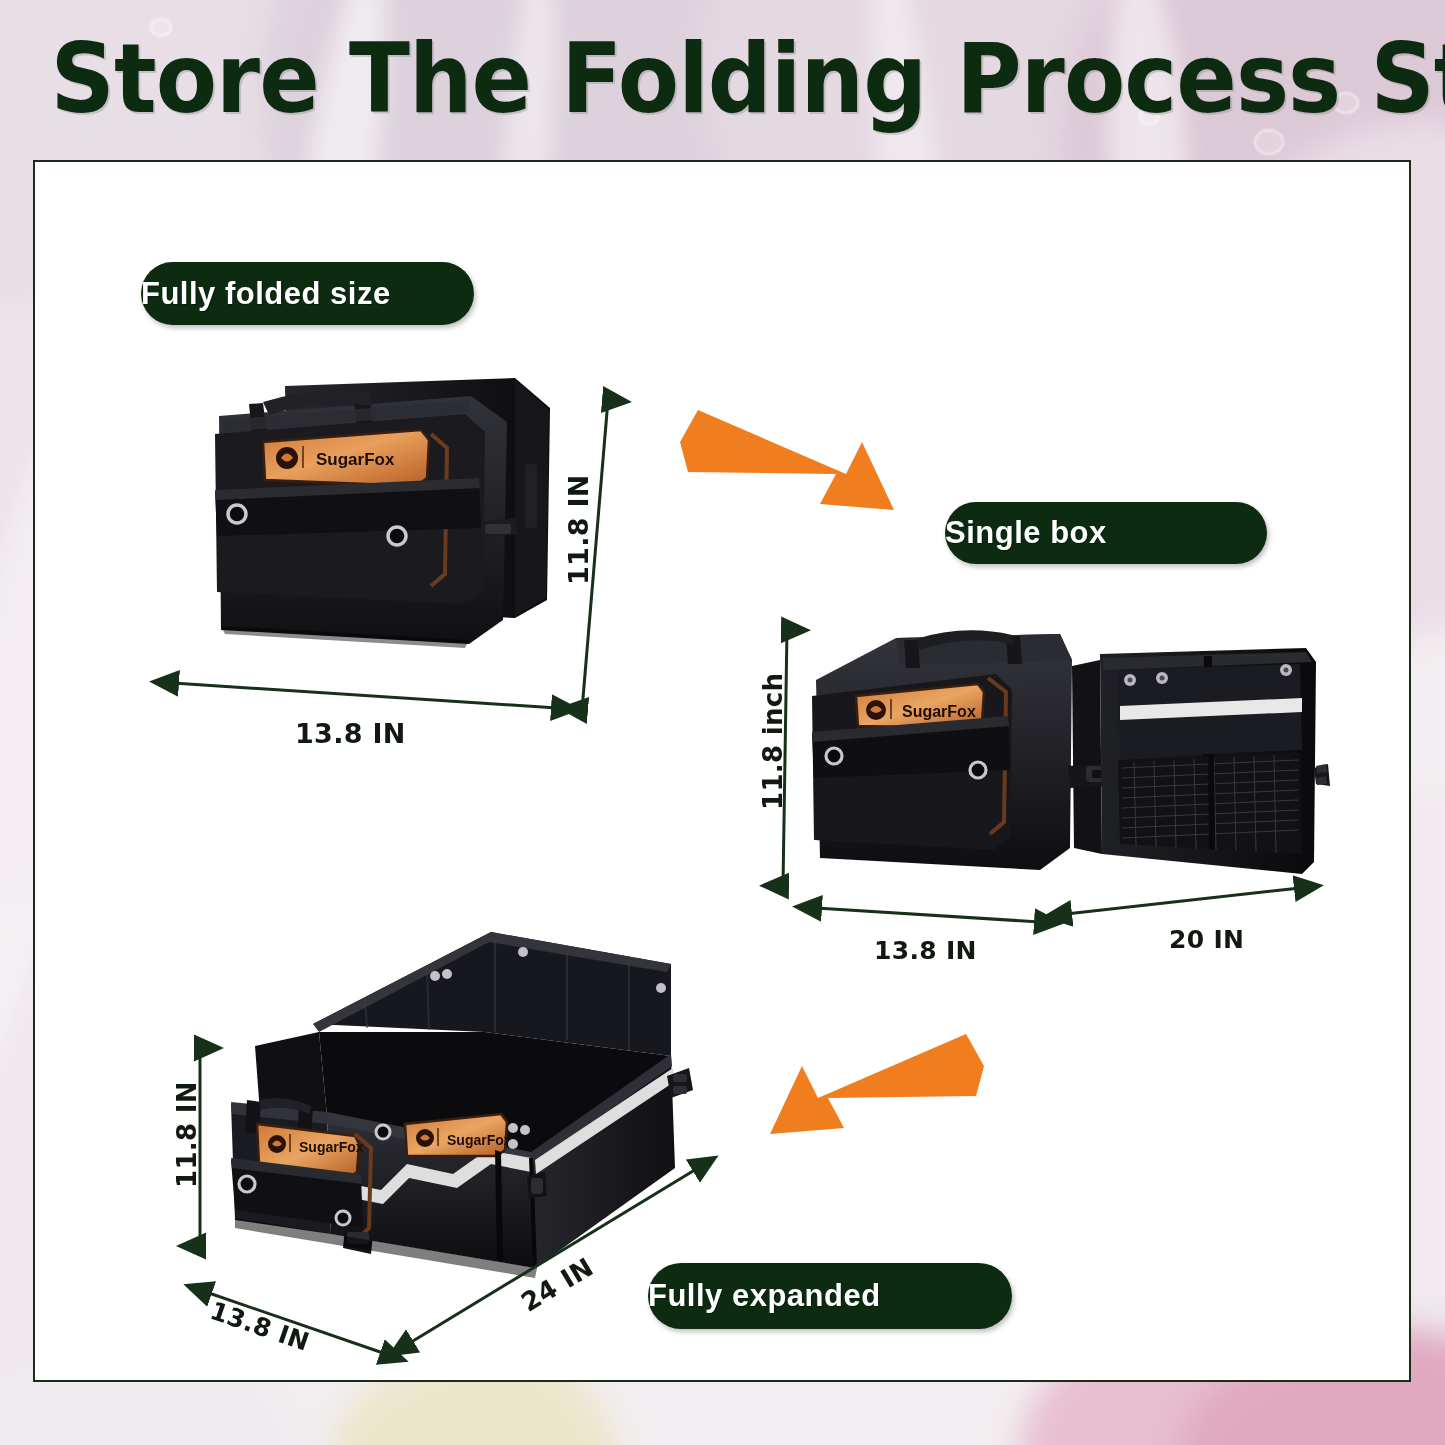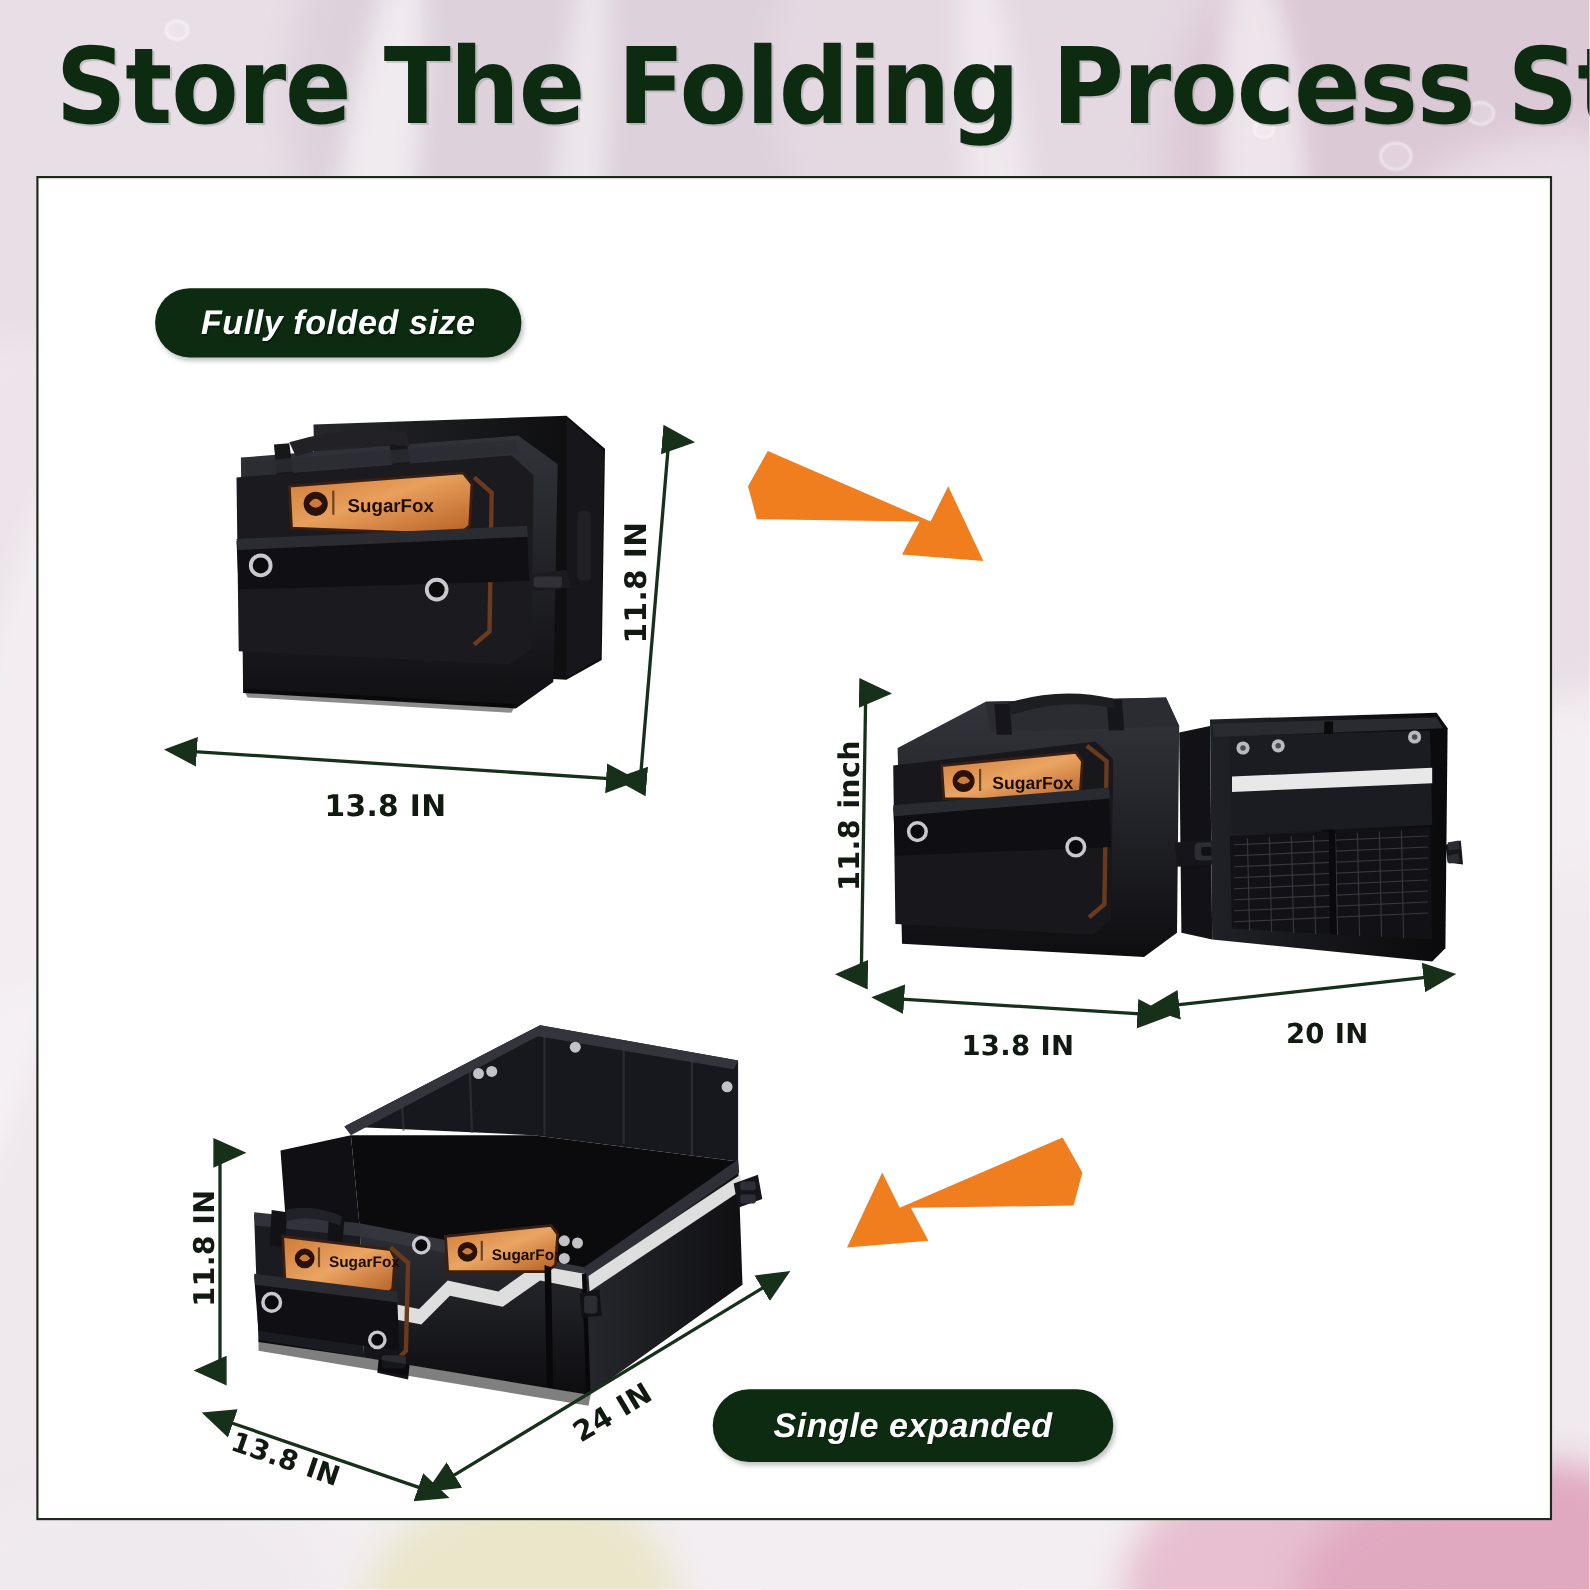--- a/index.html
+++ b/index.html
@@ -34,22 +34,21 @@
     white-space:nowrap;
   }
 
   
   .pill{
     position:absolute;
     background:#0c2b11;
     border-radius:999px;
     color:#ffffff;
     font-weight:bold;
-    font-style:italic;
-    display:flex;align-items:center;justify-content:center;
+    display:flex;align-items:center;
     letter-spacing:.5px;
     box-shadow:2px 3px 5px rgba(0,0,0,.25);
     text-shadow:1px 1px 1px rgba(0,0,0,.35);
     white-space:nowrap;
   }
 
   
   .dim{
     position:absolute;
     font-family:"DejaVu Sans", sans-serif;
@@ -190,20 +189,23 @@
     </svg>
   </div>
   <div class="dim" style="left:563px;top:585px;font-size:27px;transform:rotate(-90deg);transform-origin:left top;">11.8 IN</div>
 
   <div class="oarrow" style="left:674px;top:398px;width:226px;height:120px;">
     <svg viewBox="0 0 226 120">
       <path d="M6 44 L24 12 L172 76 L188 44 L220 112 L146 106 L162 76 L14 74 Z" fill="#f07d1e"></path>
     </svg>
   </div>
 
+  <div class="pill" style="left:945px;top:502px;width:322px;height:62px;font-size:31px;">
+    <span>Single box</span>
+  </div>
 
   <div class="prod" style="left:800px;top:618px;width:530px;height:290px;">
     <svg viewBox="0 0 530 290" xmlns="http://www.w3.org/2000/svg">
       <defs>
         <linearGradient id="sb1" x1="0" y1="0" x2="0" y2="1">
           <stop offset="0" stop-color="#34353c"></stop>
             <stop offset="1" stop-color="#0e0e11"></stop>
         </linearGradient>
         <linearGradient id="sb2" x1="0" y1="0" x2="1" y2="0">
           <stop offset="0" stop-color="#202126"></stop>
@@ -419,16 +421,16 @@
   <div class="dim" style="left:216px;top:1296px;font-size:25px;transform:rotate(19deg);transform-origin:left top;">13.8 IN</div>
 
   <div class="prod" style="left:398px;top:1158px;width:310px;height:196px;">
     <svg viewBox="0 0 310 196">
       <line x1="10" y1="186" x2="300" y2="10" stroke="#16301a" stroke-width="3" marker-start="url(#mL)" marker-end="url(#mR)"></line>
     </svg>
   </div>
   <div class="dim" style="left:516px;top:1292px;font-size:26px;transform:rotate(-31deg);transform-origin:left top;">24 IN</div>
 
   <div class="pill" style="left:648px;top:1263px;width:364px;height:66px;font-size:31px;">
-    <span>Single expanded</span>
+    <span>Fully expanded</span>
   </div>
 
 </div>
 
 </body></html>

